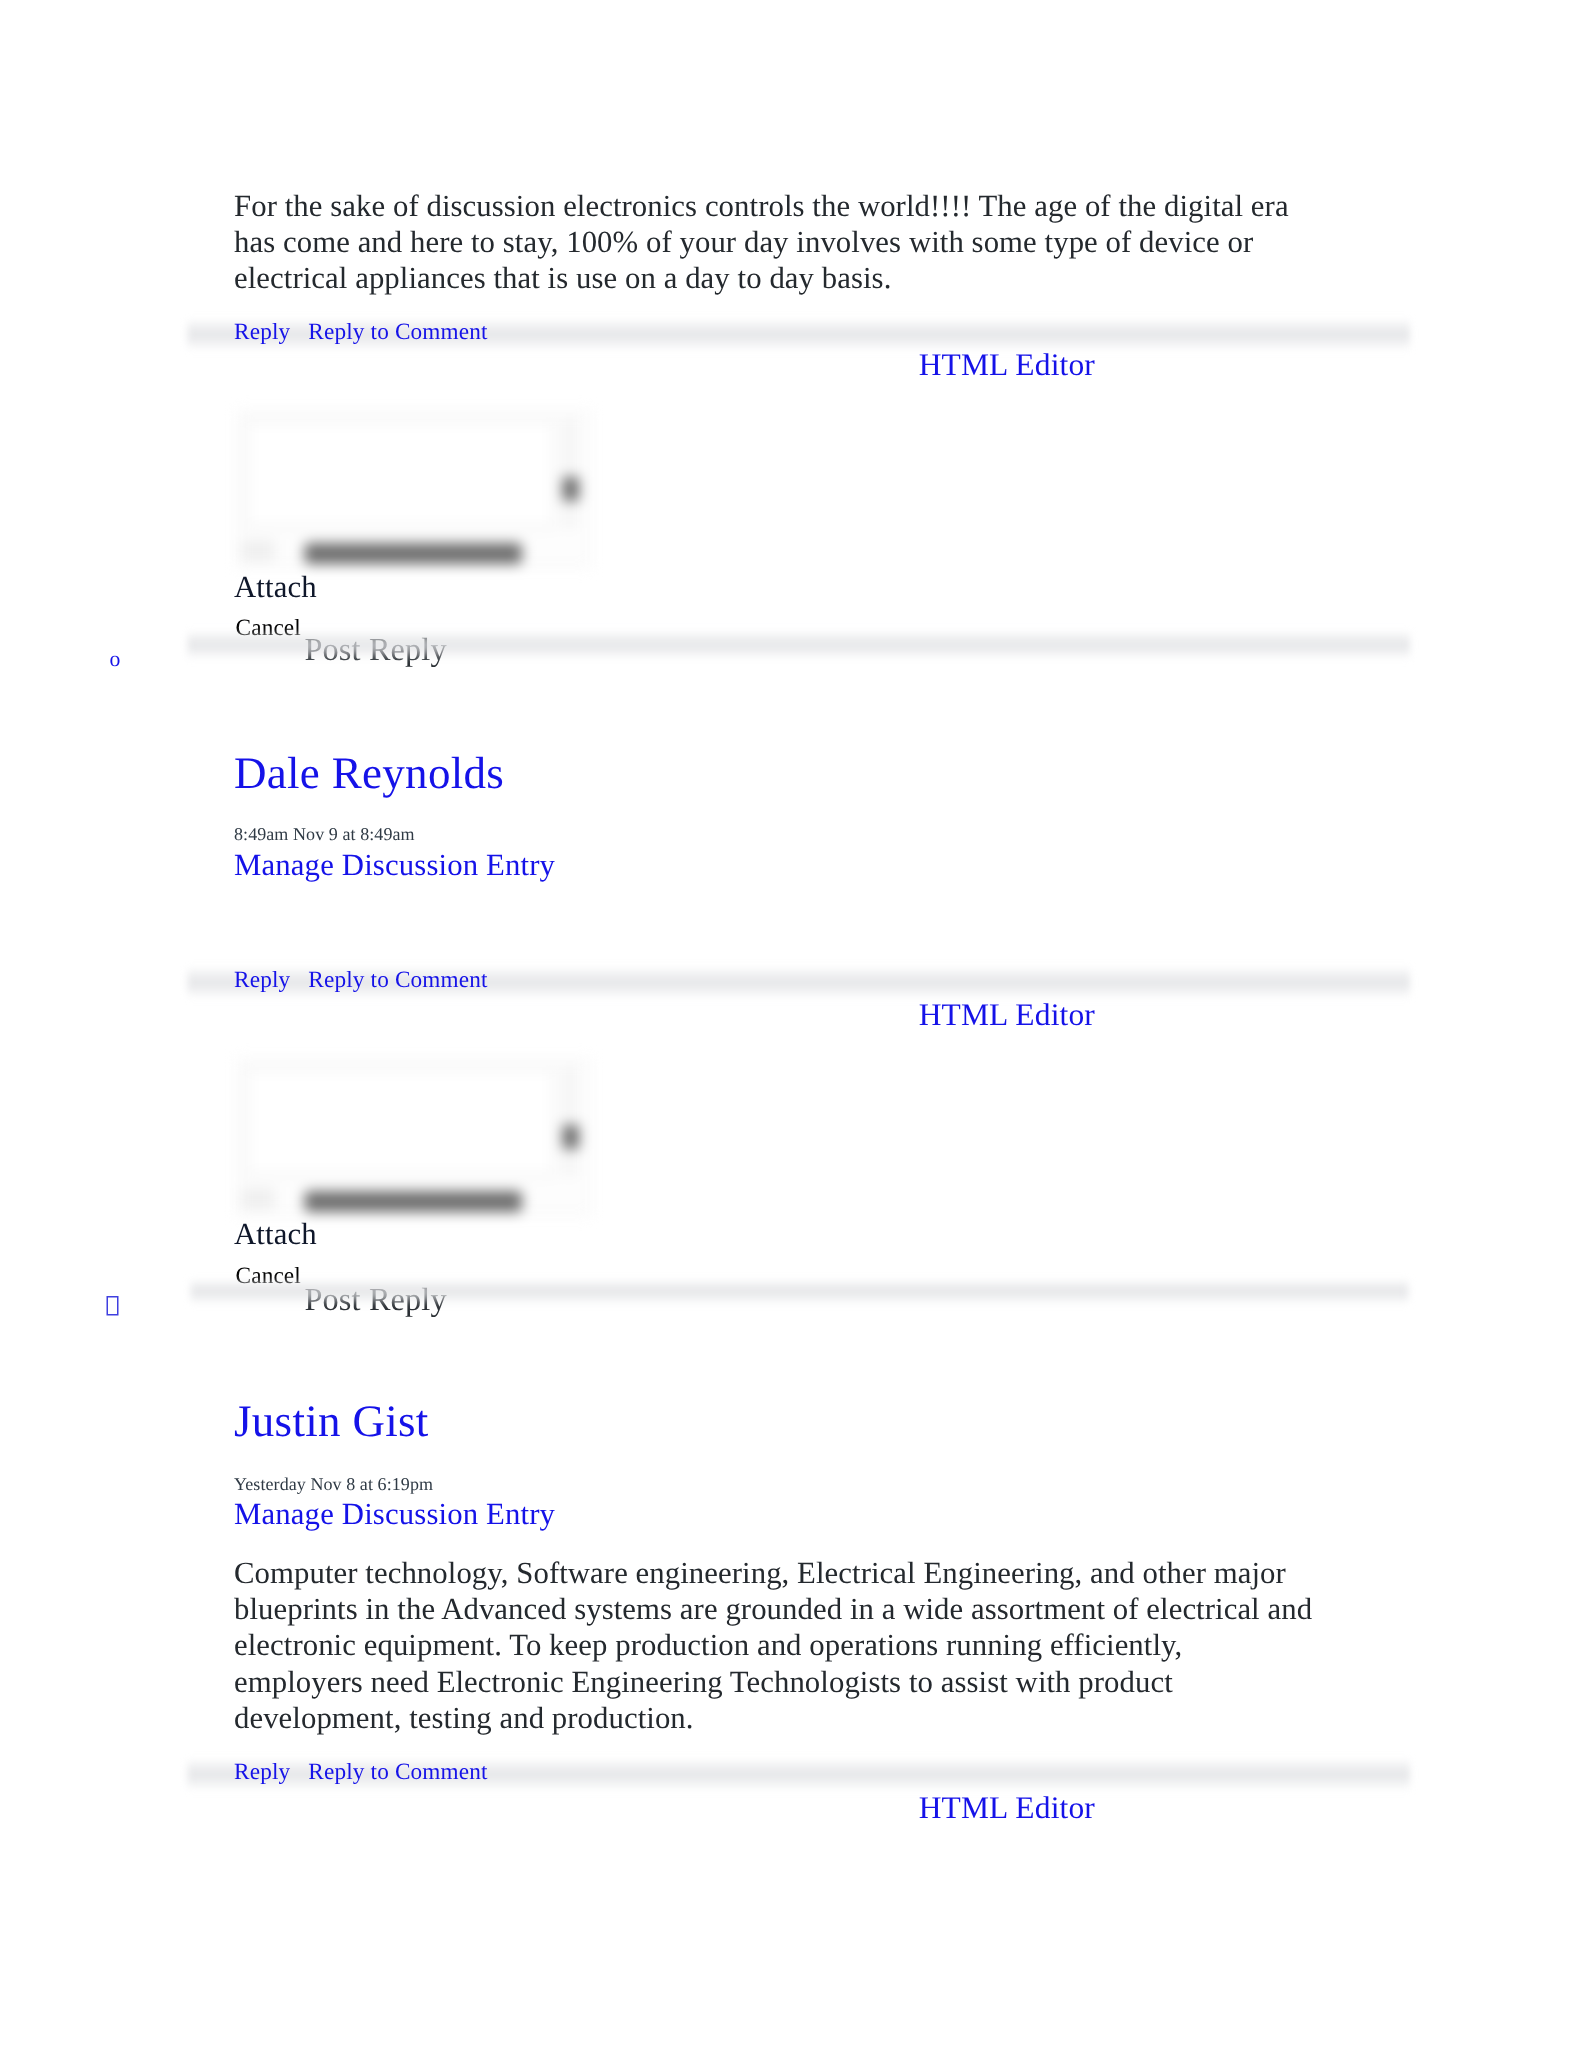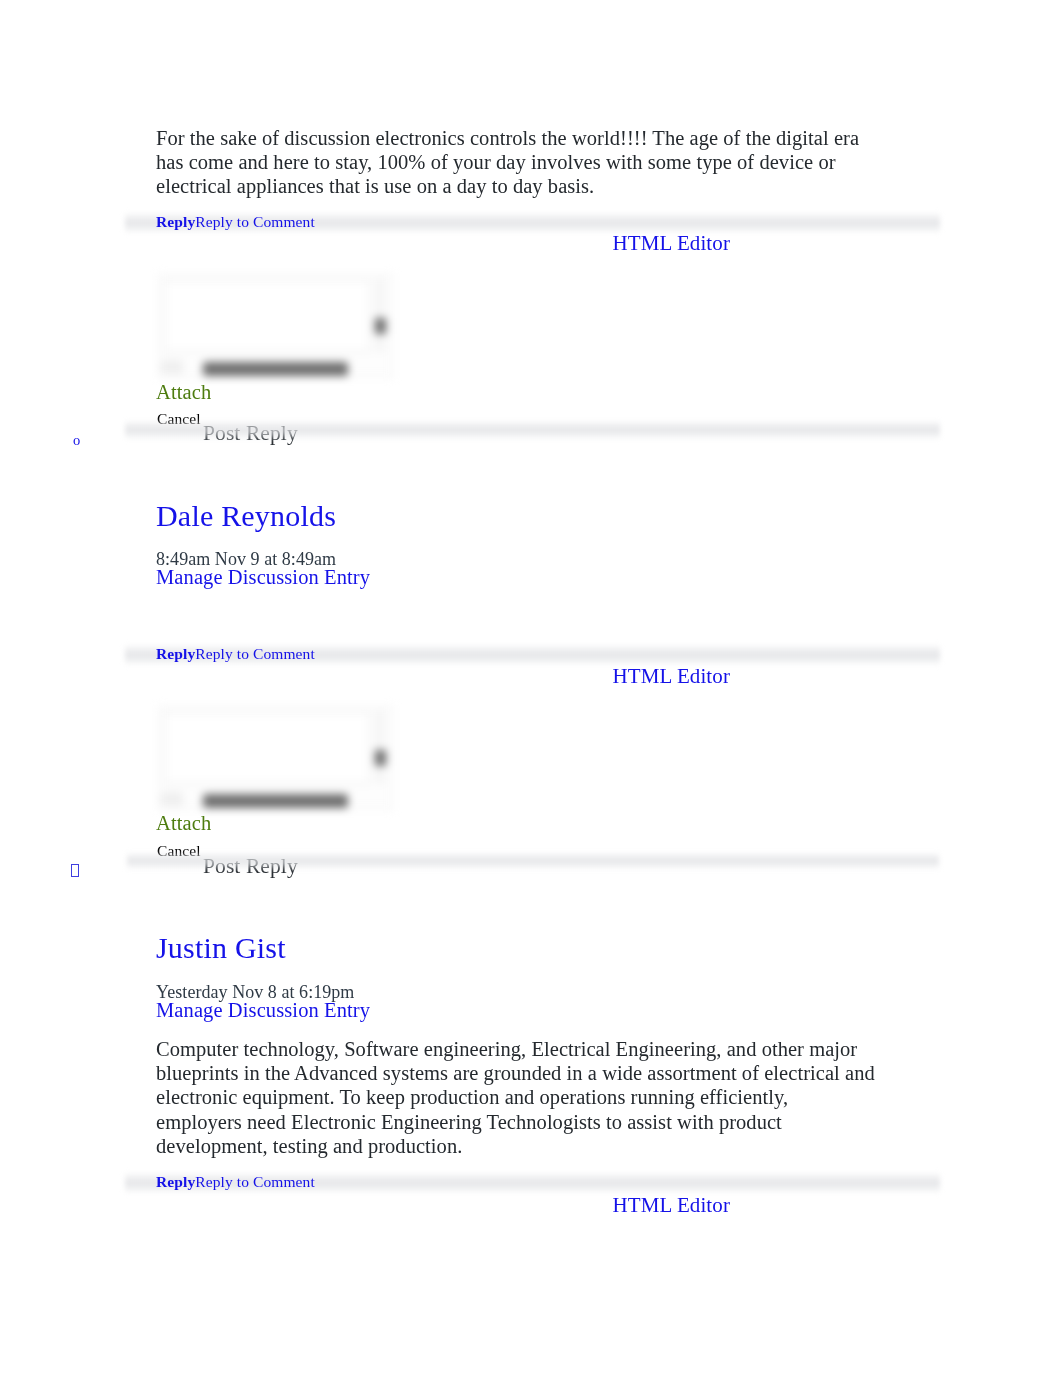--- a/index.html
+++ b/index.html
@@ -60,21 +60,21 @@
 
   
   .reply-row {
     position: absolute;
     left: 156px;
     font-size: 15.5px;
     color: #1512e8;
     letter-spacing: 0.1px;
     white-space: nowrap;
   }
-  .reply-row .r1 { margin-right: 0; font-weight: bold; }
+  .reply-row .r1 { margin-right: 12px; }
 
   .html-editor-link {
     position: absolute;
     right: 128px;
     font-size: 21px;
     color: #1512e8;
     letter-spacing: 0.1px;
     white-space: nowrap;
   }
 
@@ -126,21 +126,21 @@
     position: absolute;
     left: 9px; top: 90px;
     width: 22px; height: 14px;
     background: #efefef;
   }
 
   .attach-link {
     position: absolute;
     left: 156px;
     font-size: 20.5px;
-    color: #4d7c0f;
+    color: #0f172a;
     letter-spacing: 0.1px;
   }
 
   .cancel-link {
     position: absolute;
     left: 157px;
     font-size: 15.5px;
     color: #000000;
     letter-spacing: 0.1px;
   }
@@ -191,21 +191,21 @@
     left: 156px;
     font-size: 30px;
     color: #1512e8;
     letter-spacing: 0.2px;
     white-space: nowrap;
   }
 
   .timestamp {
     position: absolute;
     left: 156px;
-    font-size: 18px;
+    font-size: 12px;
     color: #2f3a45;
     letter-spacing: 0.05px;
     white-space: nowrap;
   }
 
   .manage-link {
     position: absolute;
     left: 156px;
     font-size: 20.5px;
     color: #1512e8;

